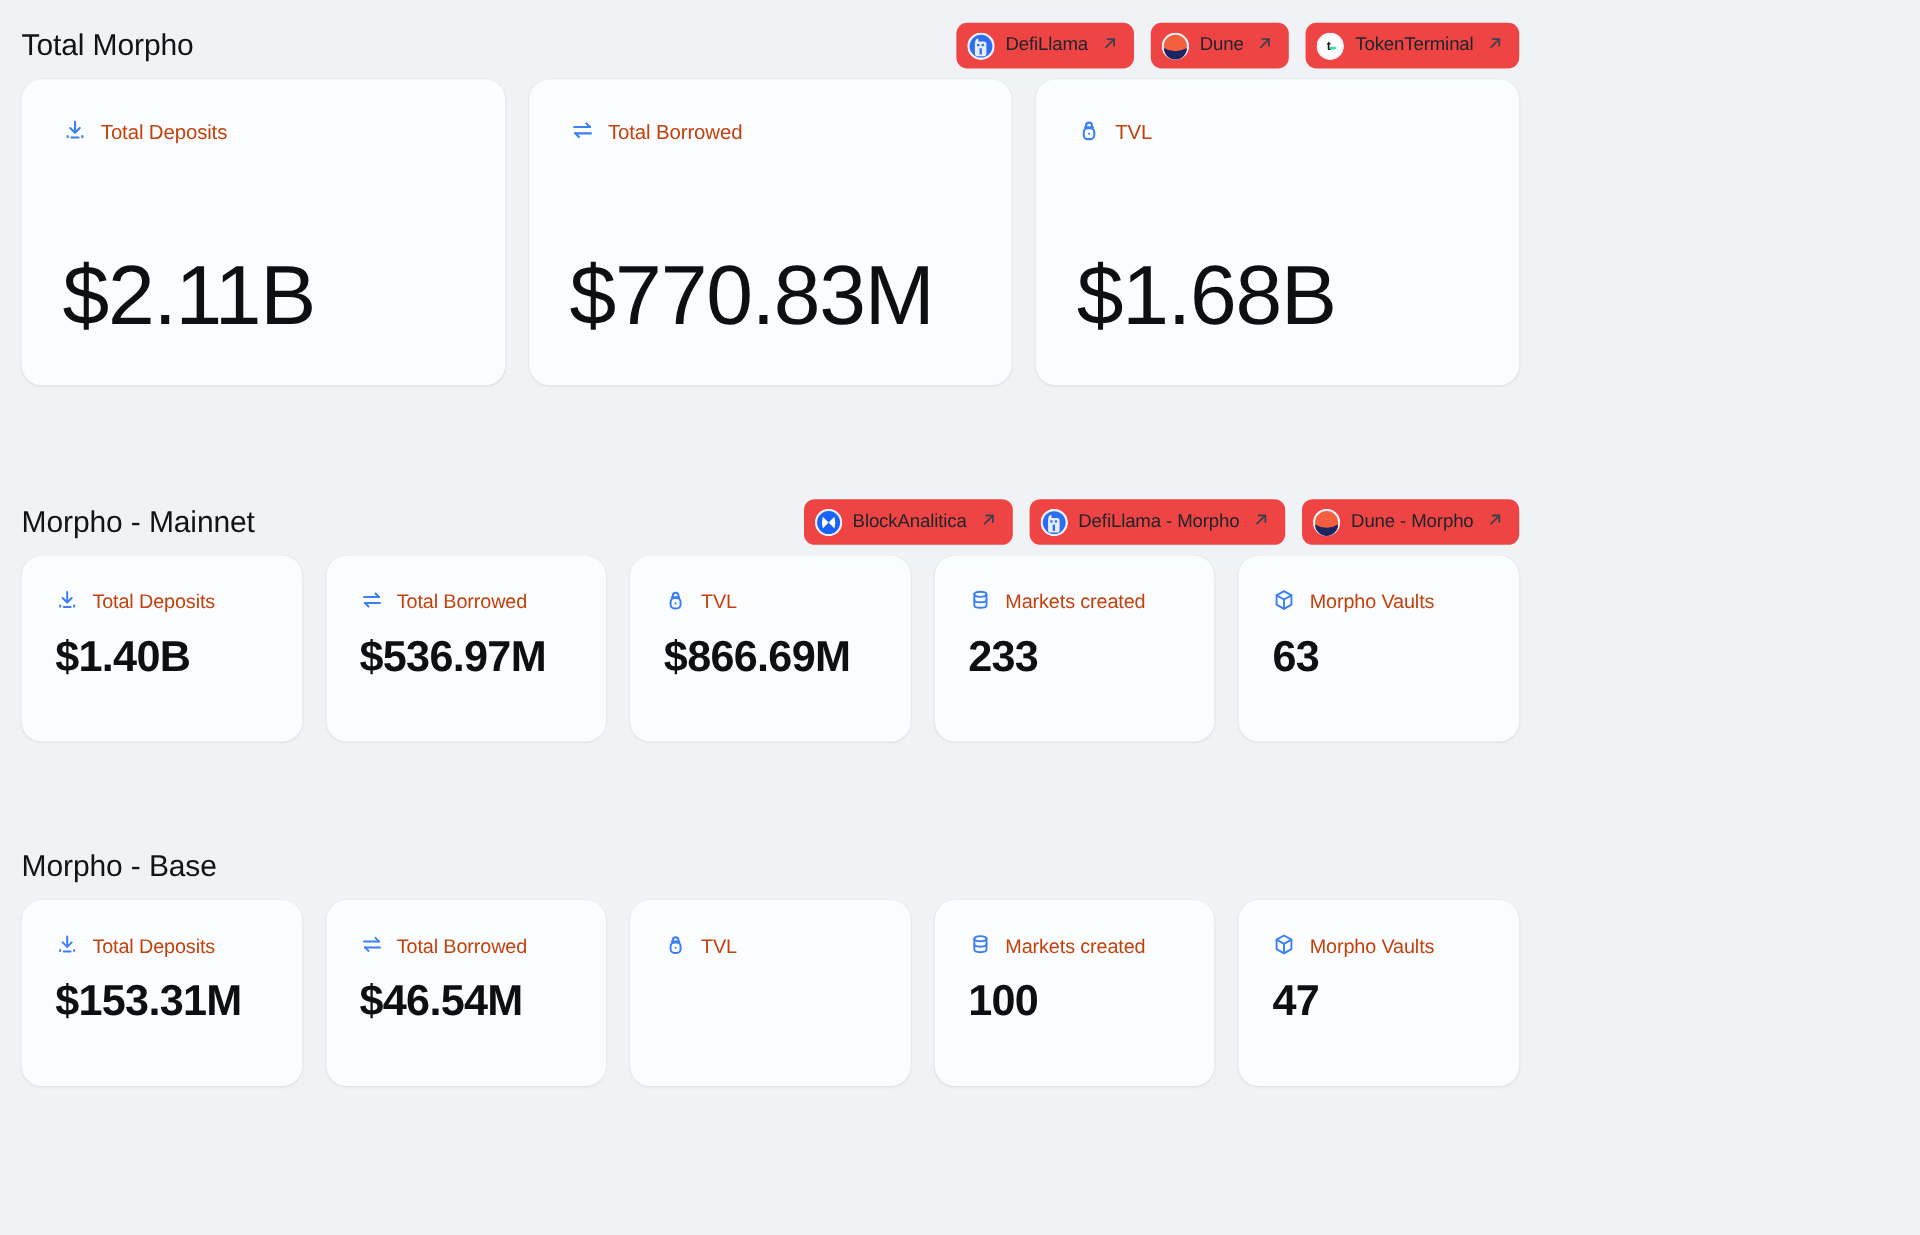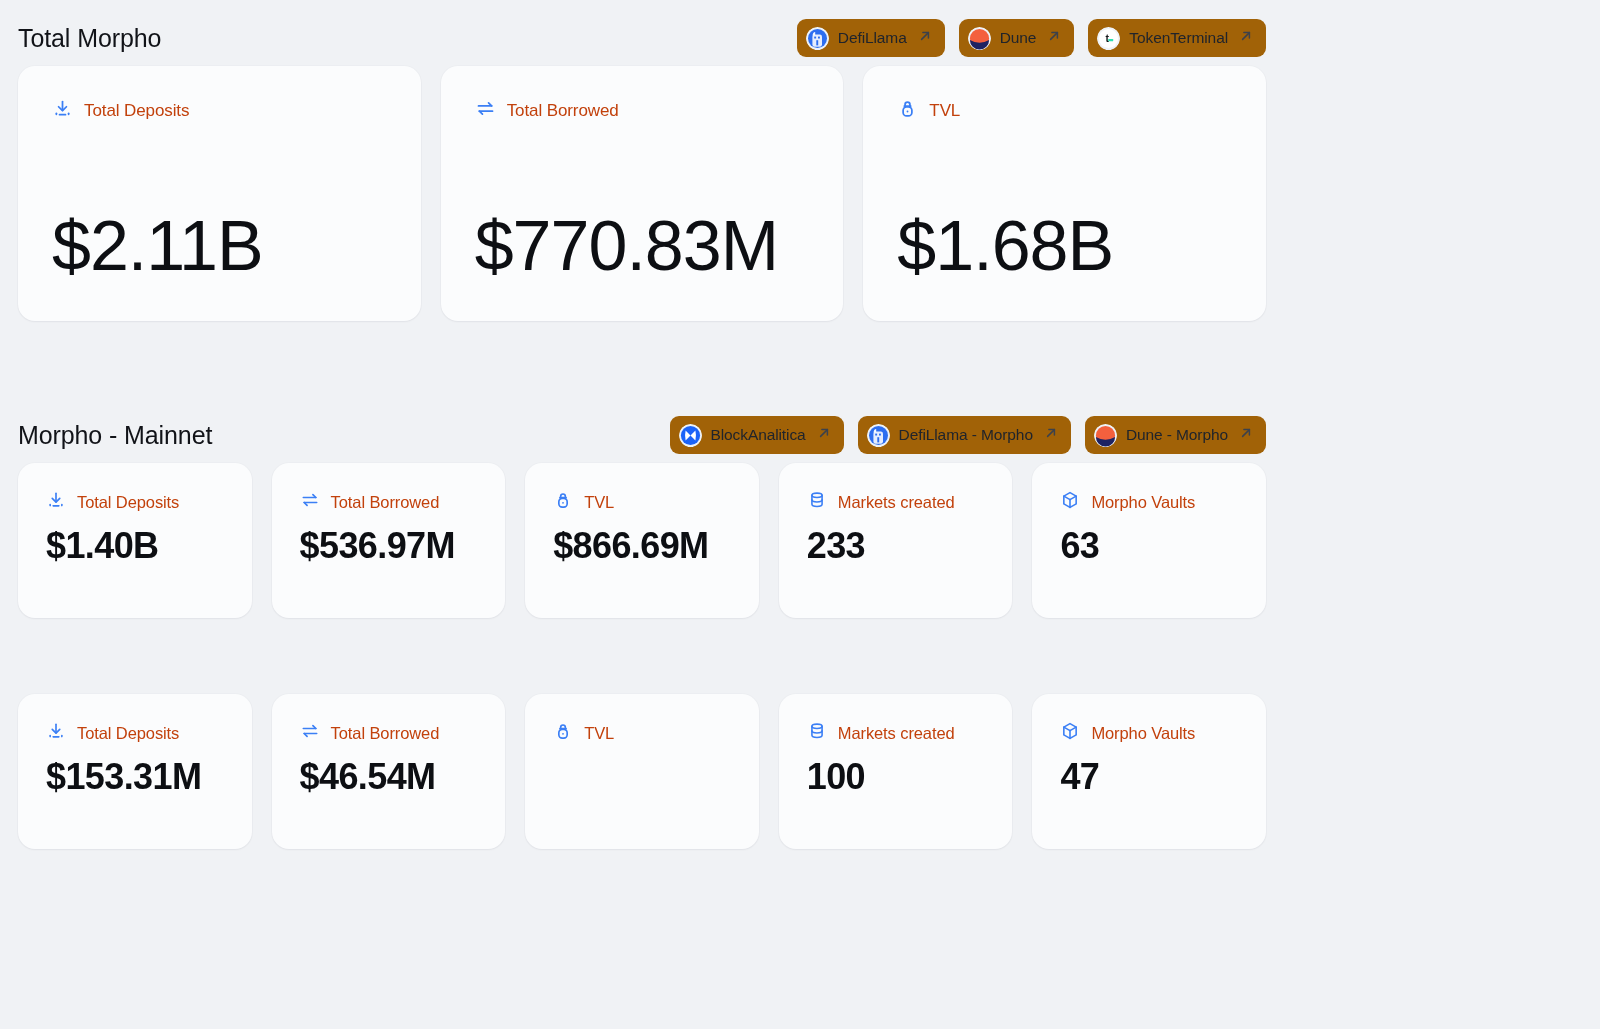--- a/index.html
+++ b/index.html
@@ -40,21 +40,21 @@
     display: flex;
     align-items: center;
     gap: 14px;
   }
 
   
   .link-pill {
     display: flex;
     align-items: center;
     gap: 9px;
-    background: #a16207;
+    background: #ef4444;
     border-radius: 9px;
     padding: 7px 13px 7px 9px;
     height: 38px;
     cursor: pointer;
     user-select: none;
   }
   .link-label {
     font-size: 15.5px;
     color: #20242b;
     white-space: nowrap;
@@ -373,20 +373,24 @@
         </span>
         <span class="card-label">Morpho Vaults</span>
       </div>
       <div class="card-value">63</div>
     </div>
 
   </div>
 
   <div class="spacer-md"></div>
 
+  <div class="section-head">
+    <div class="section-title">Morpho - Base</div>
+    <div class="link-group"></div>
+  </div>
 
   <div class="cards-row row-compact">
 
     <div class="card">
       <div class="card-head">
         <span class="card-icon">
           <svg width="20" height="20" viewBox="0 0 24 24" fill="none" stroke="#3b7ff5" stroke-width="2" stroke-linecap="round" stroke-linejoin="round">
             <path d="M12 4 v10"></path>
               <path d="M7.5 10 L12 14.5 L16.5 10"></path>
             <path d="M5 17.5 v1.2"></path>

